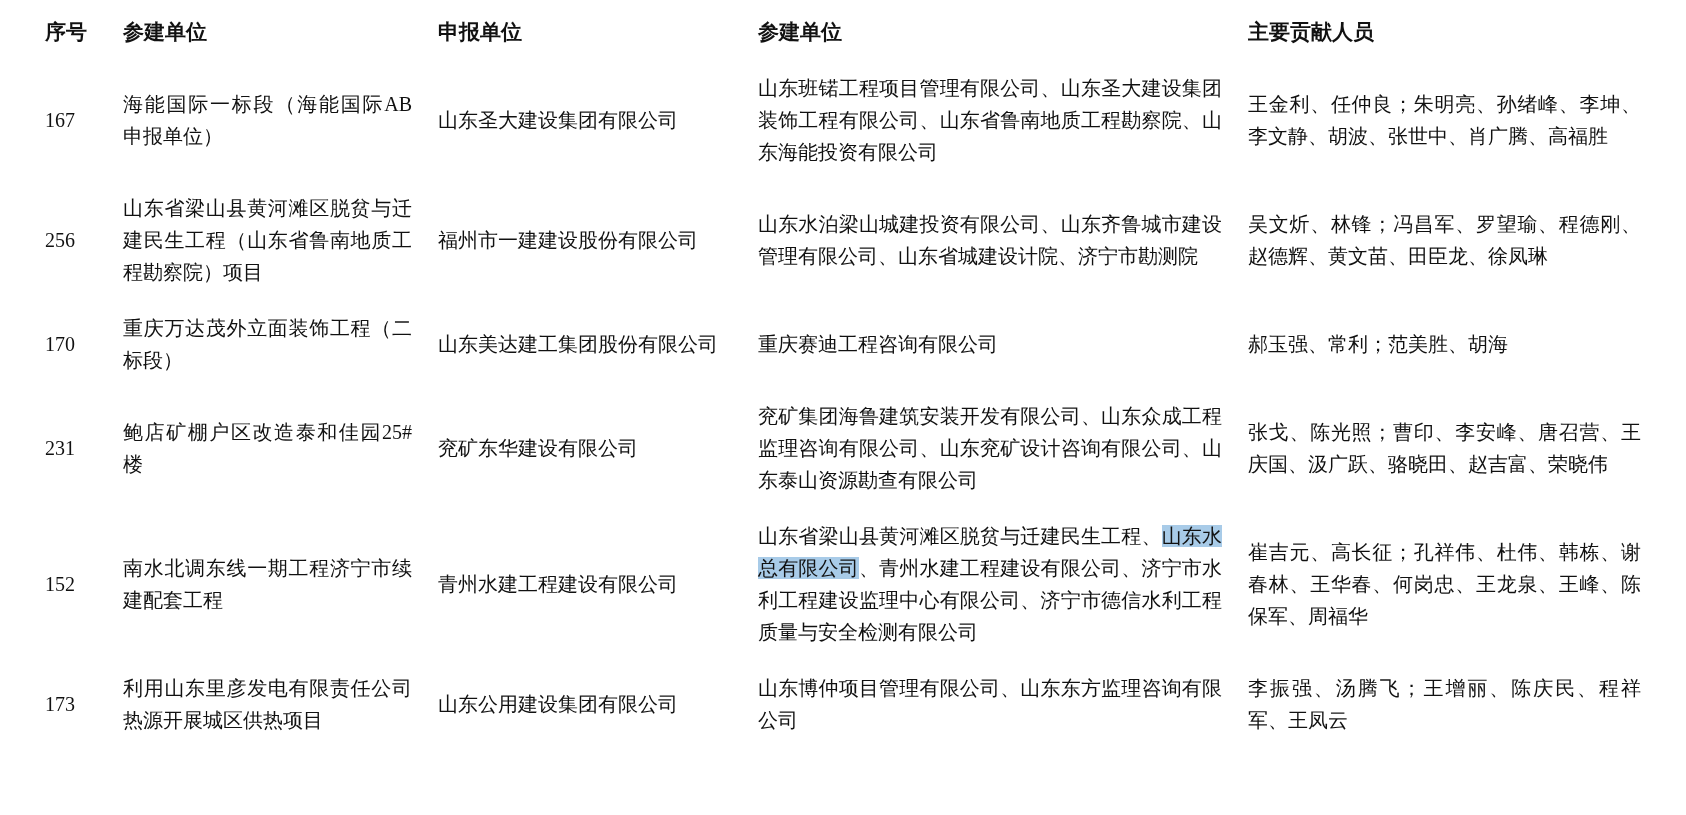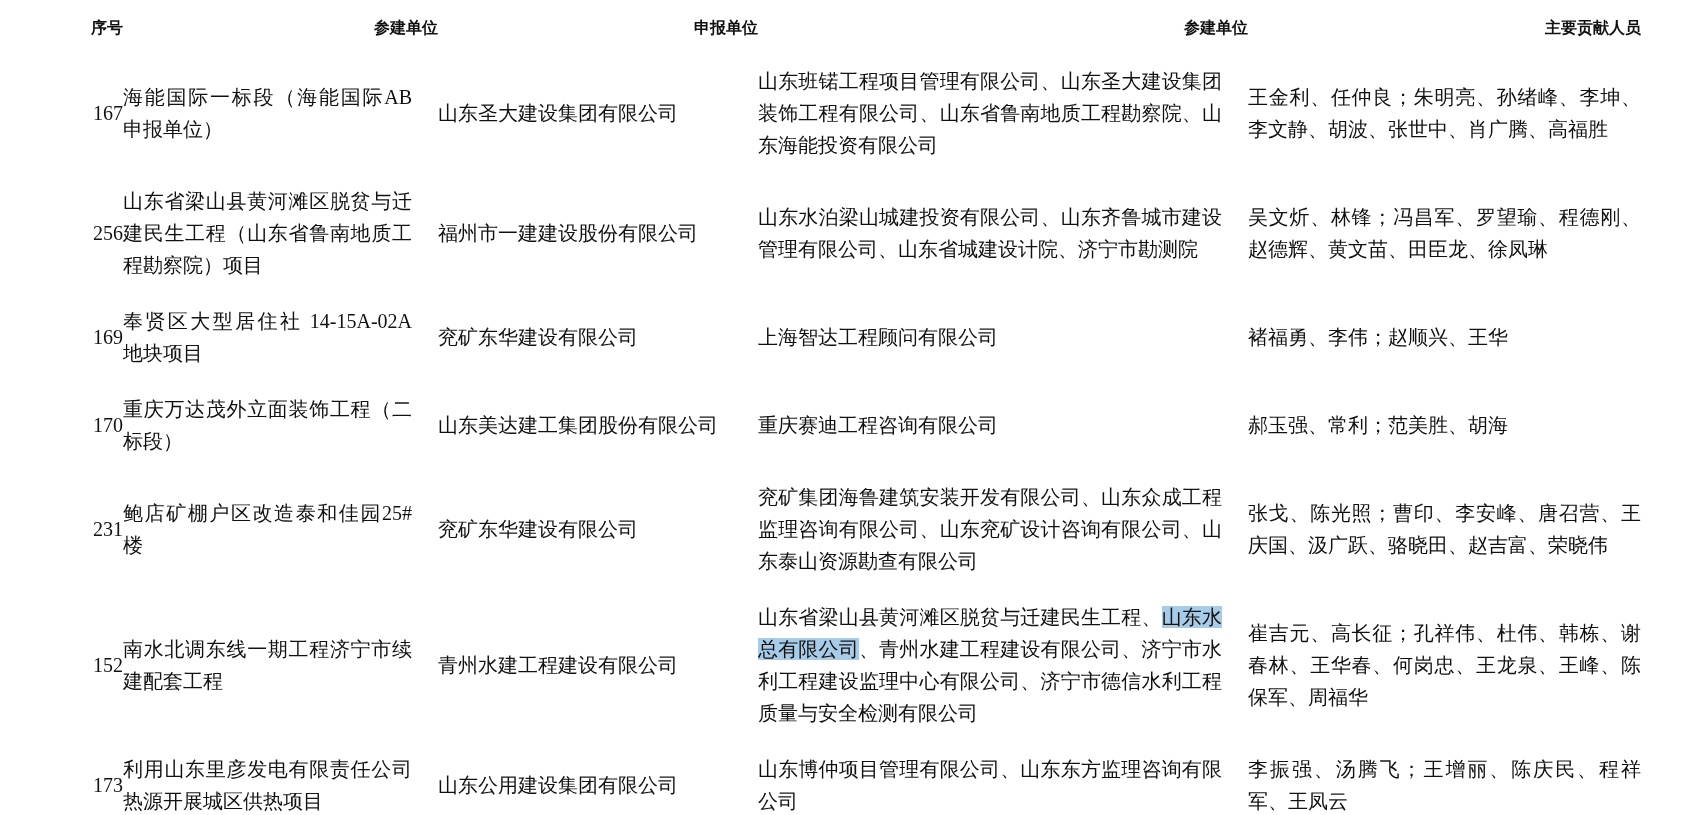--- a/index.html
+++ b/index.html
@@ -18,34 +18,34 @@
     margin: 2px 45px 0 45px;
     width: 1596px;
   }
   col.col-no           { width: 78px; }
   col.col-project      { width: 315px; }
   col.col-applicant    { width: 320px; }
   col.col-participants { width: 490px; }
   col.col-contributors { width: 393px; }
 
   th {
-    font-size: 16px;
+    font-size: 21px;
     font-weight: bold;
-    text-align: right;
+    text-align: left;
     padding: 16px 0 14px 0;
     white-space: nowrap;
   }
   td {
     font-size: 20px;
     line-height: 32px;
     vertical-align: middle;
     padding: 12px 26px 12px 0;
   }
   td.cell-no {
-    text-align: right;
+    text-align: left;
     padding-right: 0;
     font-family: "Liberation Serif", "DejaVu Serif", serif;
   }
   td.cell-project,
   td.cell-applicant,
   td.cell-participants,
   td.cell-contributors {
     text-align: justify;
     text-justify: inter-character;
   }
@@ -81,27 +81,20 @@
         <td class="cell-contributors">王金利、任仲良；朱明亮、孙绪峰、李坤、李文静、胡波、张世中、肖广腾、高福胜</td>
       </tr>
       <tr>
         <td class="cell-no">256</td>
         <td class="cell-project">山东省梁山县黄河滩区脱贫与迁建民生工程（山东省鲁南地质工程勘察院）项目</td>
         <td class="cell-applicant">福州市一建建设股份有限公司</td>
         <td class="cell-participants"><span>山东水泊梁山城建投资有限公司、山东齐鲁城市建设管理有限公司、山东省城建设计院、济宁市勘测院</span></td>
         <td class="cell-contributors">吴文炘、林锋；冯昌军、罗望瑜、程德刚、赵德辉、黄文苗、田臣龙、徐凤琳</td>
       </tr>
       <tr>
-        <td class="cell-no">169</td>
-        <td class="cell-project">奉贤区大型居住社 14-15A-02A 地块项目</td>
-        <td class="cell-applicant">兖矿东华建设有限公司</td>
-        <td class="cell-participants"><span>上海智达工程顾问有限公司</span></td>
-        <td class="cell-contributors">褚福勇、李伟；赵顺兴、王华</td>
-      </tr>
-      <tr>
         <td class="cell-no">170</td>
         <td class="cell-project">重庆万达茂外立面装饰工程（二标段）</td>
         <td class="cell-applicant">山东美达建工集团股份有限公司</td>
         <td class="cell-participants"><span>重庆赛迪工程咨询有限公司</span></td>
         <td class="cell-contributors">郝玉强、常利；范美胜、胡海</td>
       </tr>
       <tr>
         <td class="cell-no">231</td>
         <td class="cell-project">鲍店矿棚户区改造泰和佳园25#楼</td>
         <td class="cell-applicant">兖矿东华建设有限公司</td>

